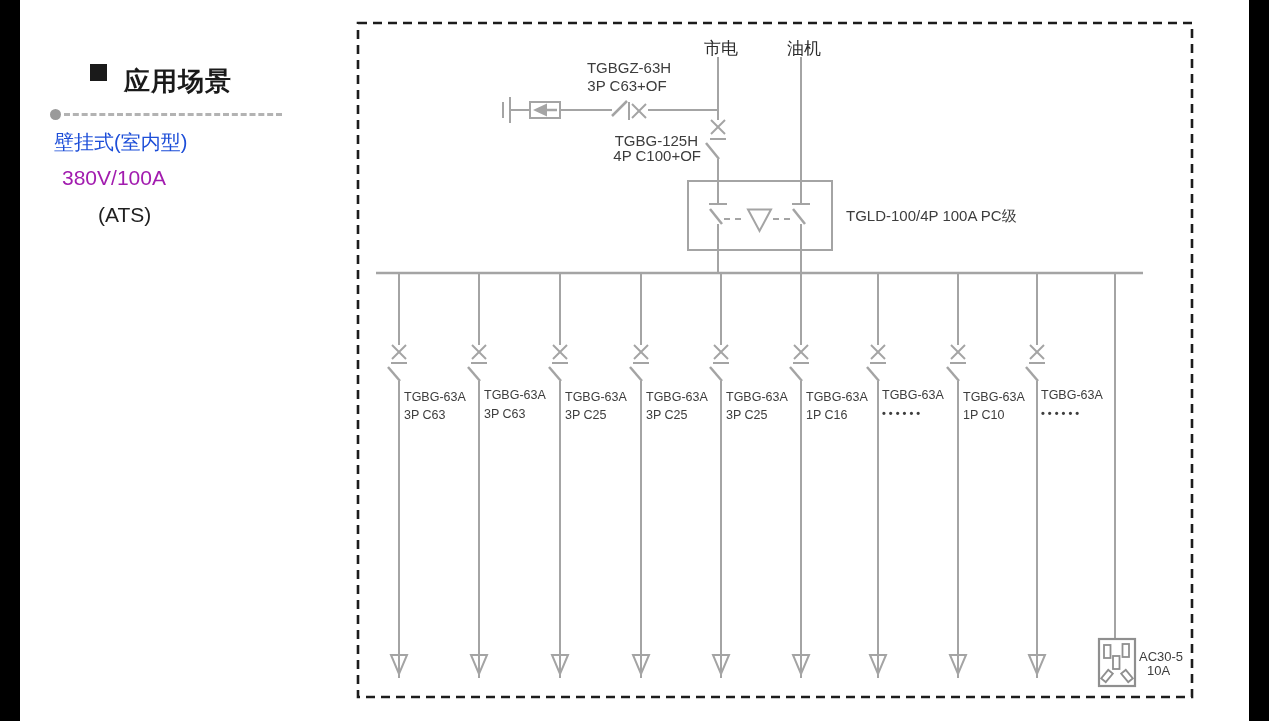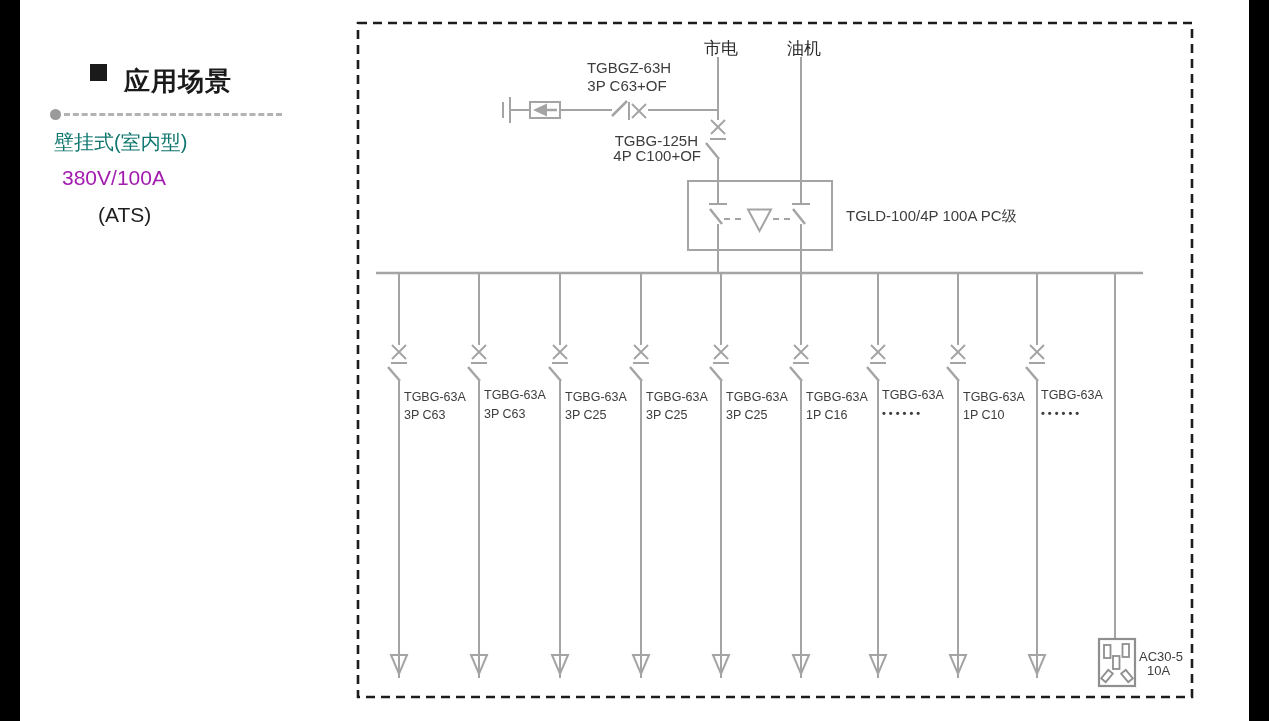--- a/index.html
+++ b/index.html
@@ -14,21 +14,21 @@
 
   
   .left-panel { position:absolute; left:0; top:0; width:340px; height:721px; }
   .section-heading {
     position:absolute; left:50px; top:64px; display:flex; align-items:flex-start;
     font-size:26px; font-weight:bold; color:#1a1a1a; letter-spacing:1px;margin-left:40px;
   }
   .square-bullet { width:17px; height:17px; background:#1a1a1a; margin-right:17px; display:inline-block; }
   .divider { position:absolute; left:64px; top:113px; width:218px; border-top:3px dashed #b3b3b3; }
   .divider-dot { position:absolute; left:50px; top:109px; width:11px; height:11px; border-radius:50%; background:#9a9a9a; }
-  .lp-line1 { position:absolute; left:54px; top:129px; font-size:20px; color:#0f766e; }
+  .lp-line1 { position:absolute; left:54px; top:129px; font-size:20px; color:#1d4ed8; }
   .lp-line2 { position:absolute; left:62px; top:166px; font-size:21px; color:#a21caf; }
   .lp-line3 { position:absolute; left:98px; top:203px; font-size:21px; color:#1f1f1f;text-align:right; }
 
   
   svg.diagram { position:absolute; left:0; top:0; }
   .gline   { stroke:#a4a4a4; stroke-width:2; fill:none; }
   .gthick  { stroke:#a4a4a4; stroke-width:2.5; fill:none; }
   .gbox    { stroke:#a4a4a4; stroke-width:2; fill:none; }
   .gdash   { stroke:#a4a4a4; stroke-width:2; fill:none; stroke-dasharray:6 5; }
   .gfill   { fill:#a4a4a4; stroke:none; }

